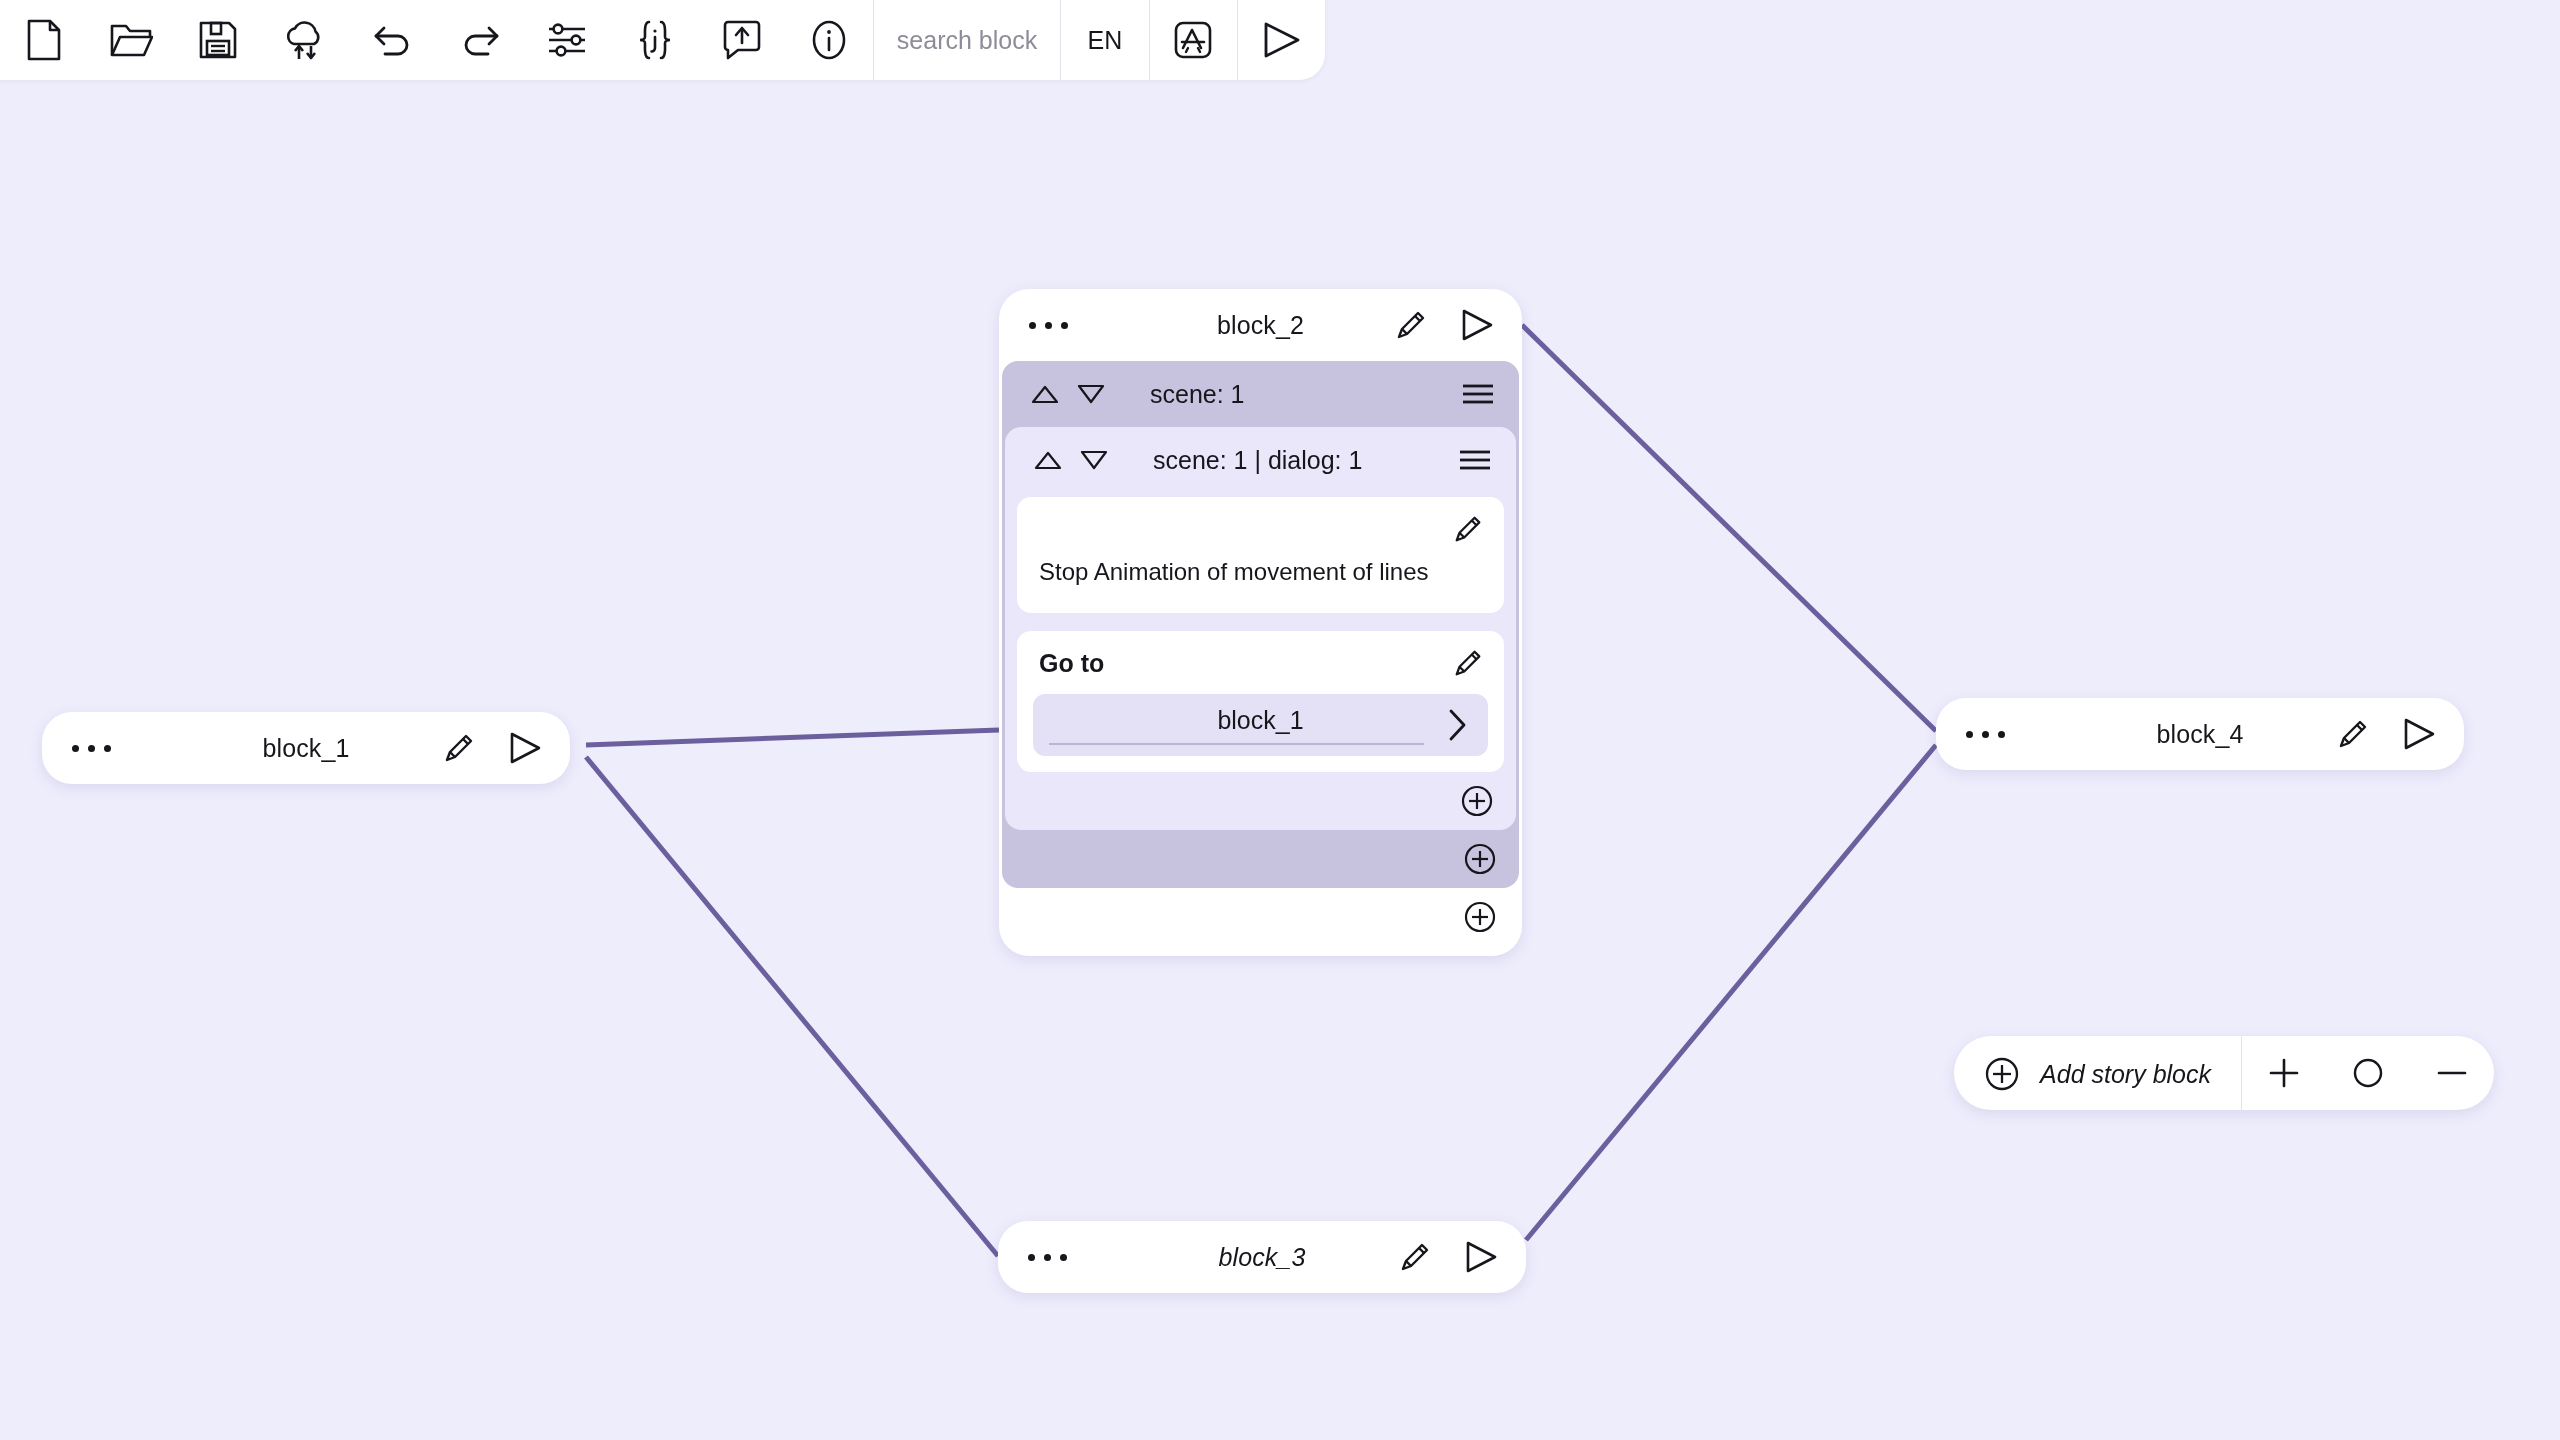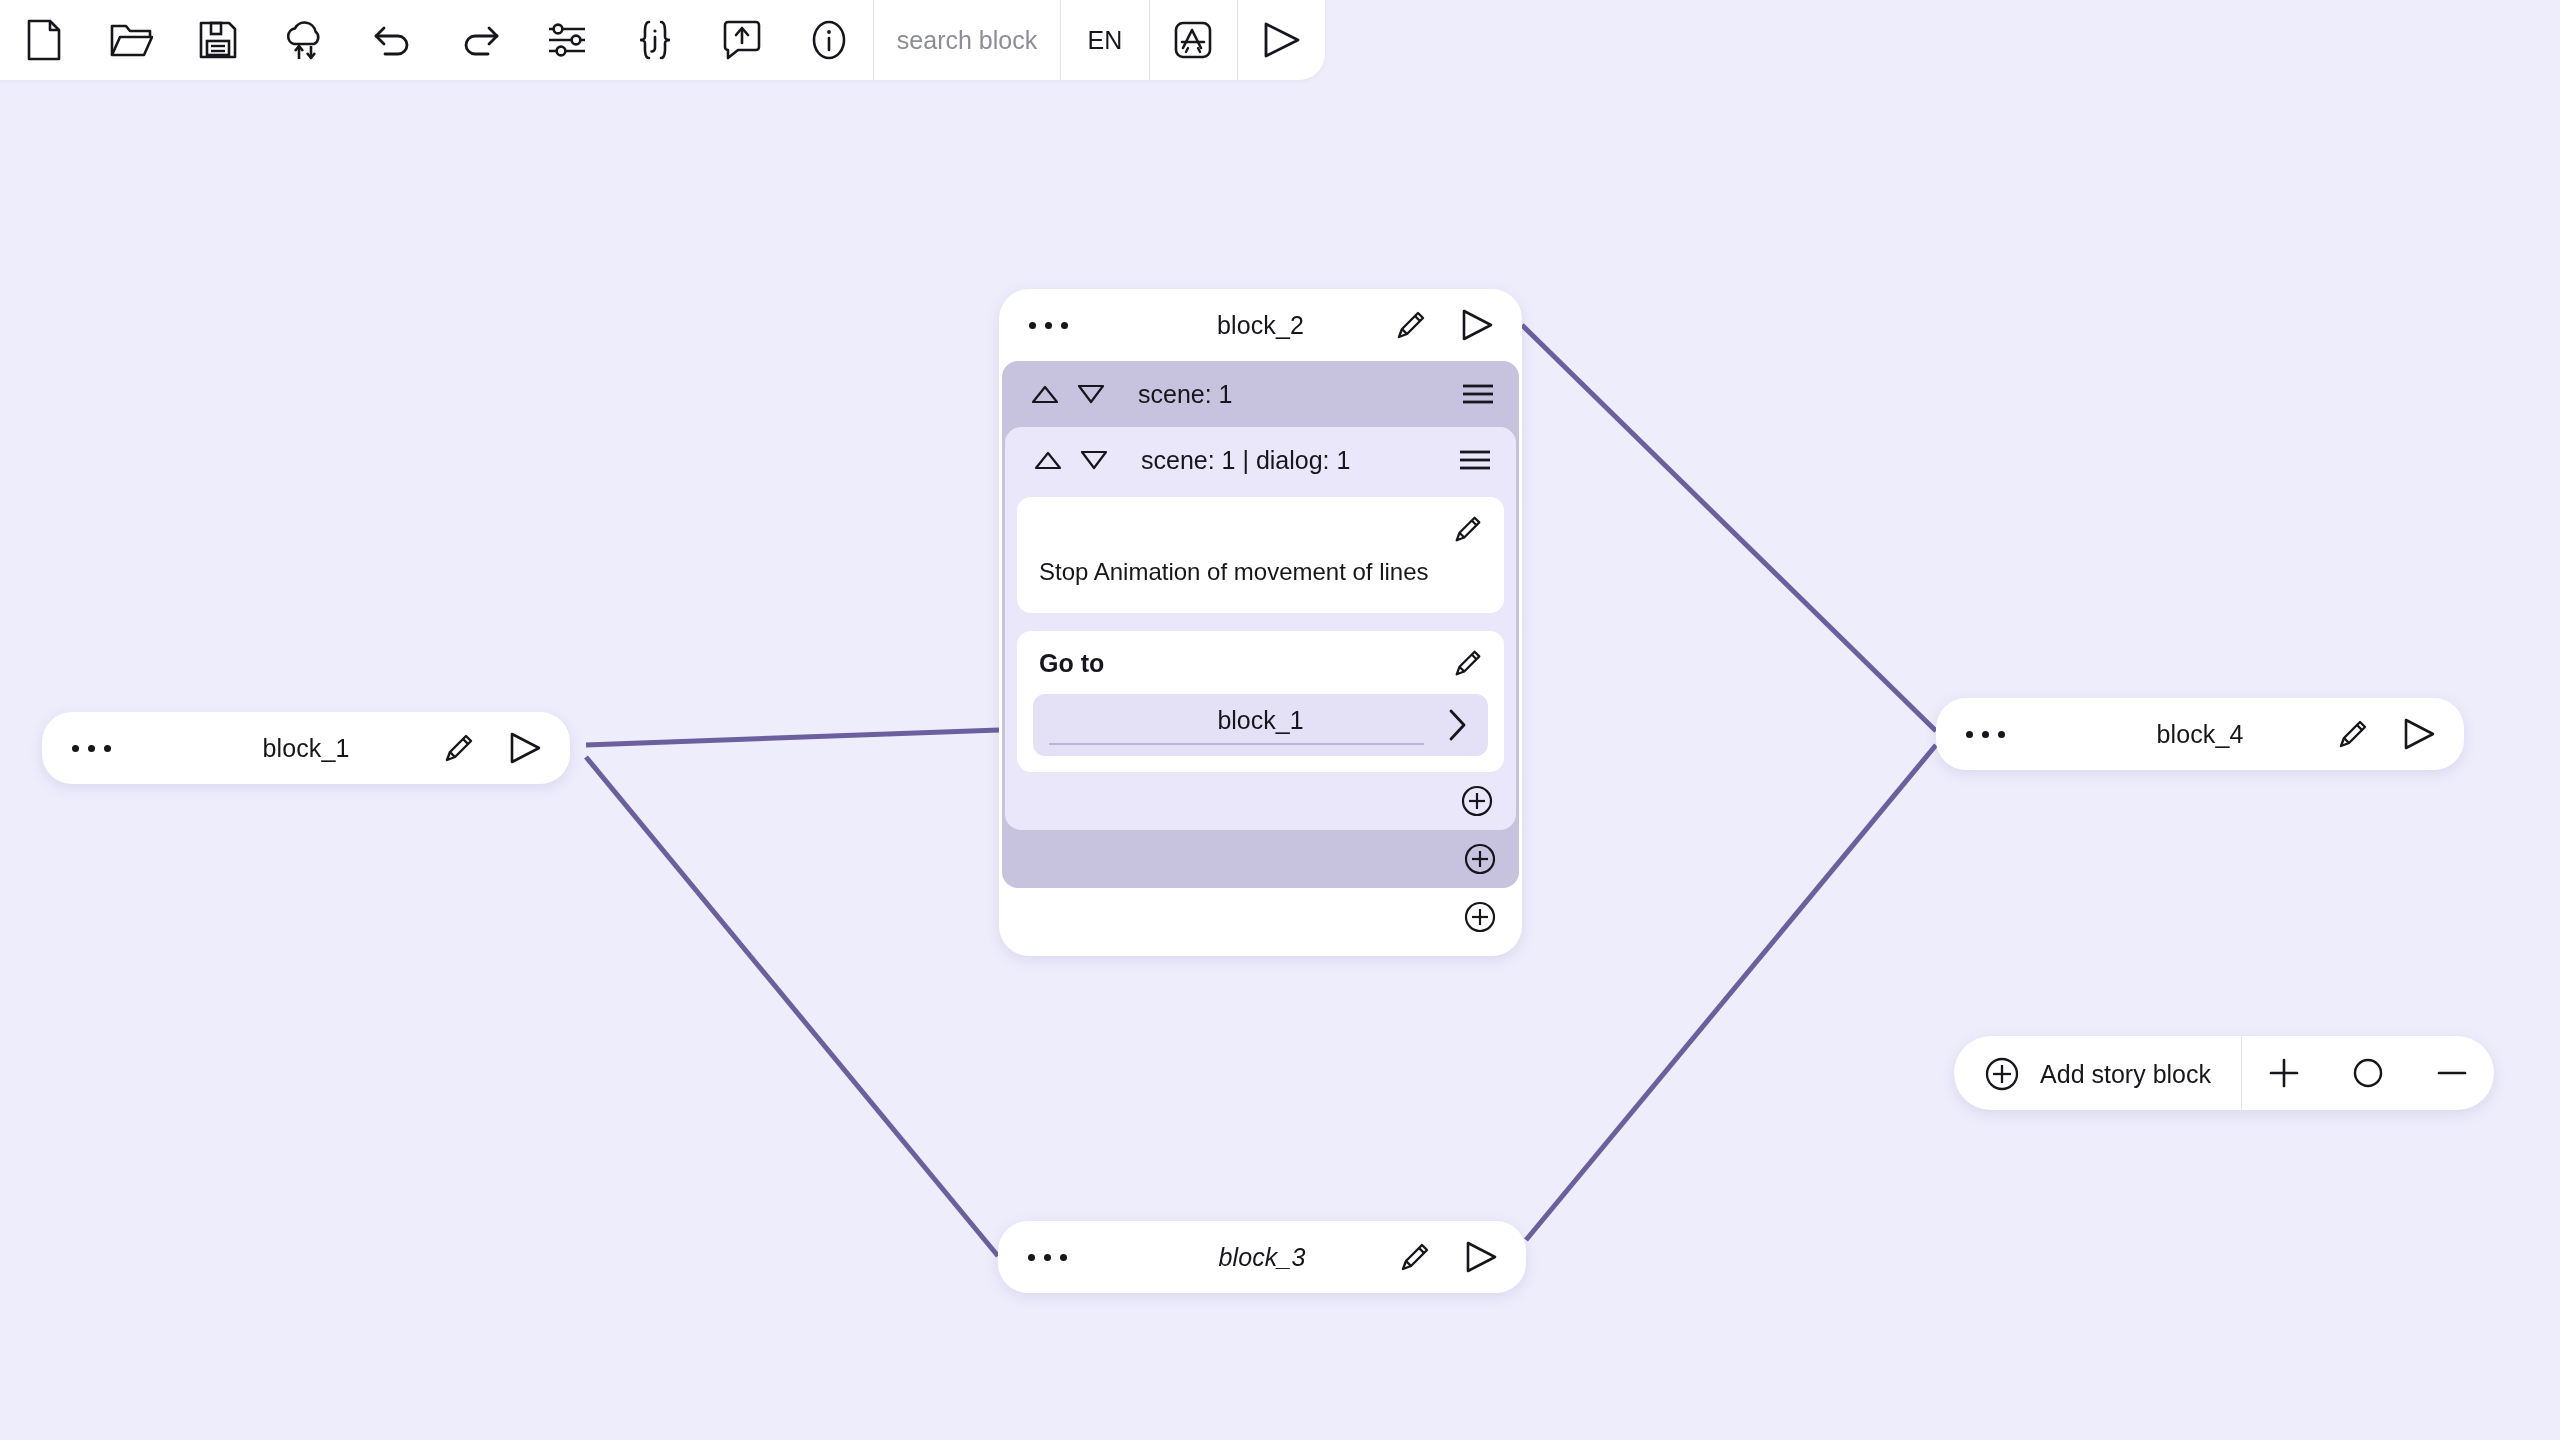--- a/index.html
+++ b/index.html
@@ -63,21 +63,21 @@
 
   
   .scene-outer {
     margin:0 3px 0 3px;
     background:#c7c2de;
     border-radius:16px;
     padding-bottom:0;
   }
   .row-head {
     display:flex; align-items:center; height:66px;
-    padding:0 24px 0 28px; gap:0;
+    padding:0 24px 0 28px; gap:12px;
   }
   .tri-group { display:flex; align-items:center; gap:16px; }
   .row-label { margin-left:32px; font-size:25px; color:#16161c; }
   .row-burger { margin-left:auto; cursor:pointer; display:flex; }
 
   .scene-inner {
     background:#e9e7f9;
     border-radius:16px;
     margin:0 3px;
   }
@@ -117,21 +117,21 @@
   
   #bottombar {
     position:absolute; right:66px; bottom:36px;
     height:74px; background:#ffffff; border-radius:37px;
     display:flex; align-items:stretch;
     box-shadow:0 4px 14px rgba(88,74,150,.13);
     z-index:40;
   }
   #add-story {
     display:flex; align-items:center; gap:20px;
-    padding:2px 30px 0 30px; cursor:pointer;
+    padding:2px 30px 0 30px; cursor:pointer;font-style:italic;
   }
   #add-story span { font-size:25px; color:#16161c; }
   .bb-sep { width:1px; background:#e2e2ea; }
   .bb-btn { width:84px; display:flex; align-items:center; justify-content:center; cursor:pointer; }
 </style>
 </head>
 <body>
 
 <div id="stage">
 

